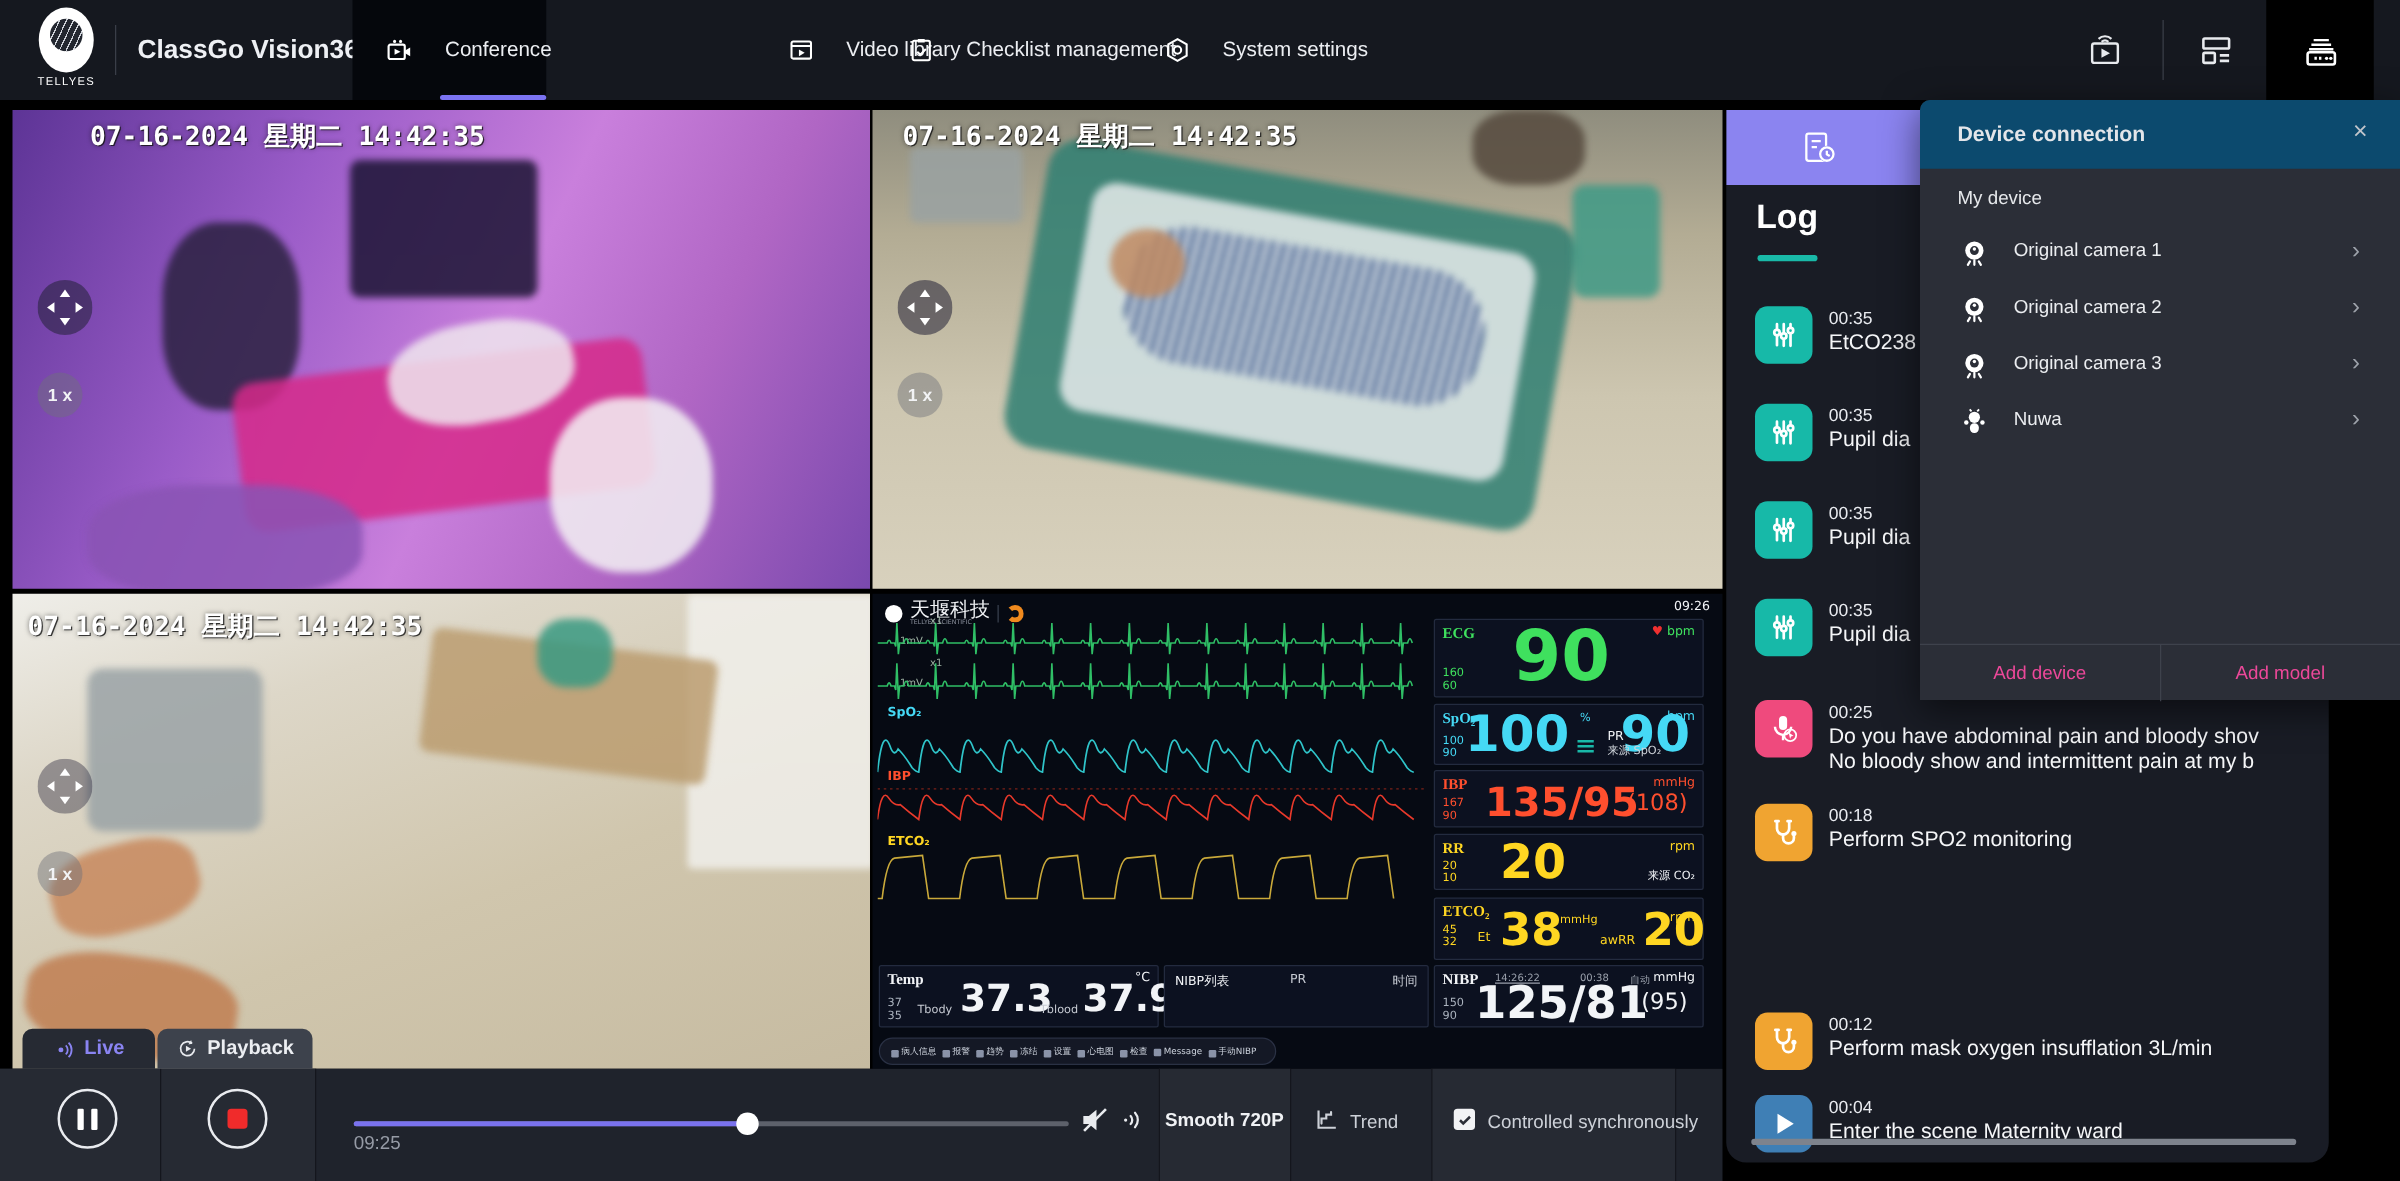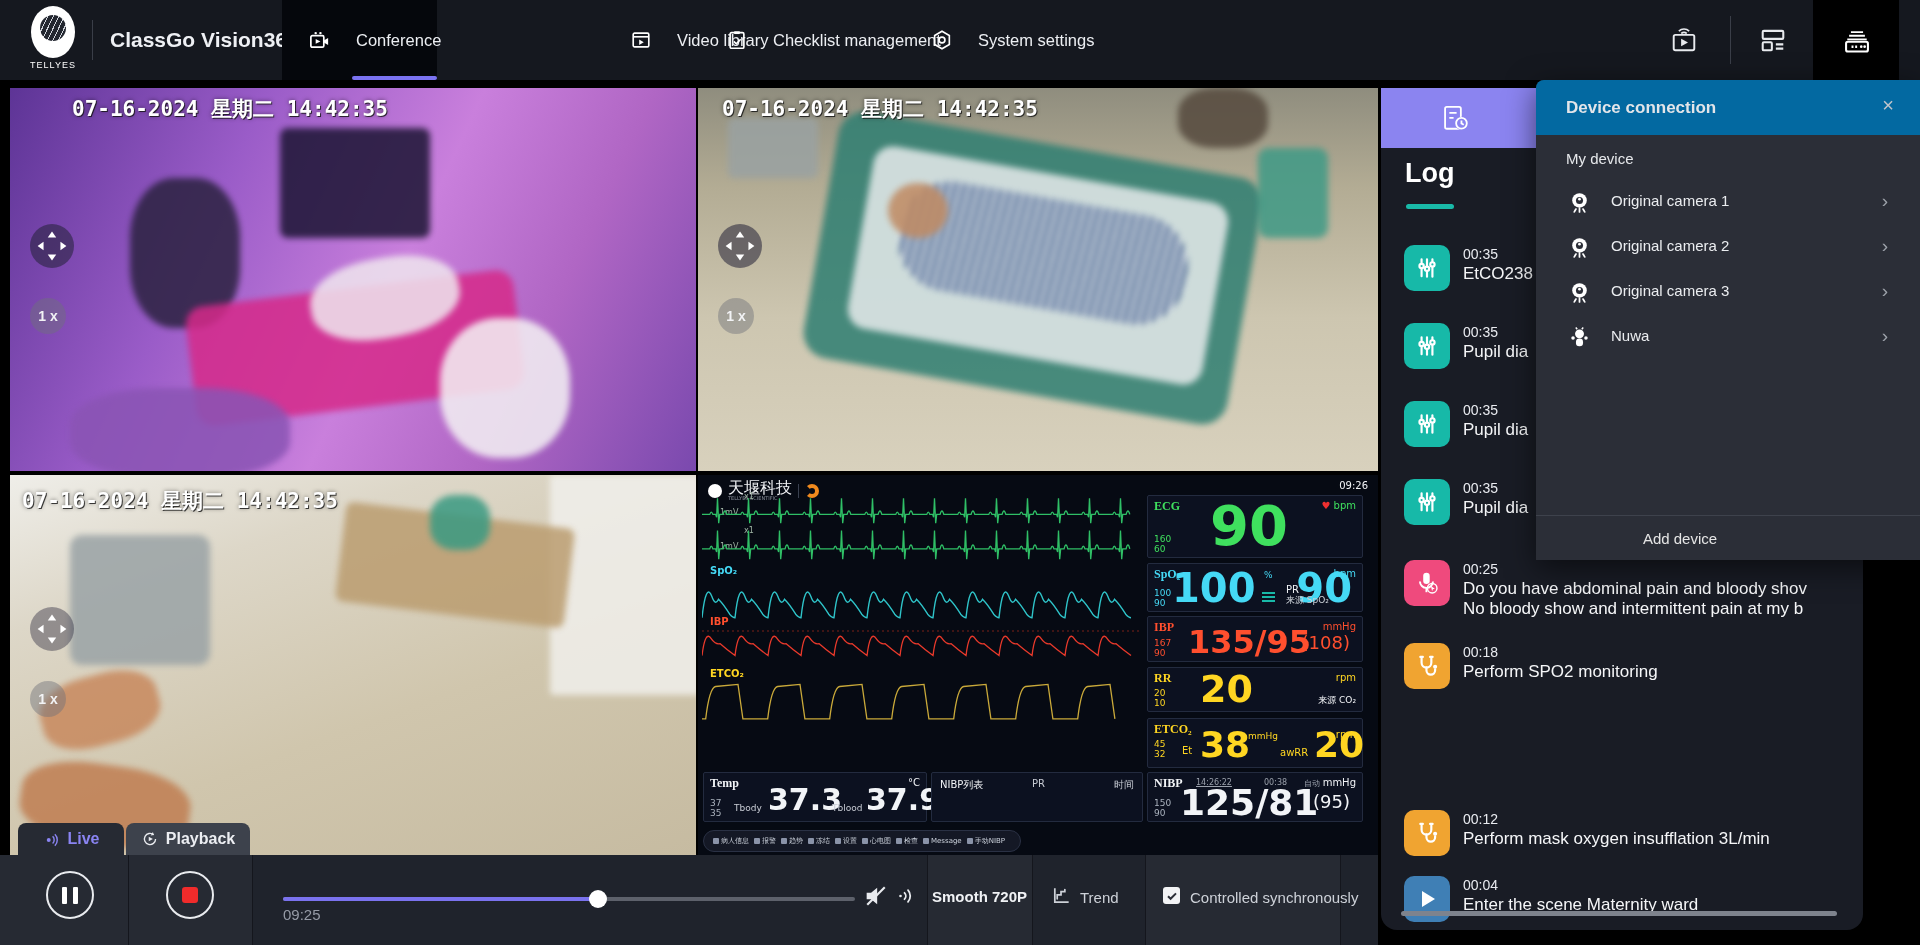--- a/index.html
+++ b/index.html
@@ -45,51 +45,51 @@
   .c-green{color:#3fe05e}.c-cyan{color:#45d9f5}.c-red{color:#ff4f2e}.c-yellow{color:#ffd622}.c-white{color:#f2f4f7}
   .mlab{position:absolute;left:6px;top:3px;font-size:12px;font-weight:bold;font-family:Liberation Serif, serif;}
   .munit{position:absolute;right:6px;top:4px;font-size:10px;}
   .mbig{position:absolute;font-weight:bold;line-height:1;}
   .mlims{position:absolute;left:6px;bottom:3px;font-size:9px;line-height:10px;}
   .msmall{position:absolute;font-size:9px;}
   .wavelab{position:absolute;left:12px;font-size:10px;font-weight:bold;}
   .mon-brand{position:absolute;left:10px;top:5px;display:flex;align-items:center;gap:6px;}
   .mon-toolbar{position:absolute;left:5px;top:355px;width:318px;height:22px;background:#141825;border:1px solid #2a3144;
       border-radius:12px;display:flex;align-items:center;gap:5px;padding:0 9px;box-sizing:border-box;}
-  .tb-item{display:flex;align-items:center;gap:2px;font-size:7px;color:#cdd3dd;white-space:nowrap;}
+  .tb-item{display:flex;align-items:flex-end;gap:2px;font-size:7px;color:#cdd3dd;white-space:nowrap;}
   .tb-sq{width:6px;height:6px;background:#8a93a8;border-radius:1px;flex:none;}
 
   
   .logp{position:absolute;left:1381px;top:88px;width:482px;height:842px;background:#191c25;
       border-radius:0 0 16px 16px;overflow:hidden;z-index:3;}
   .logp-head{position:absolute;left:0;top:0;width:482px;height:60px;background:#8b84f0;}
   .log-title{position:absolute;left:24px;top:70px;font-size:27px;font-weight:bold;color:#fff;}
   .log-bar{position:absolute;left:25px;top:116px;width:48px;height:5px;border-radius:3px;background:#19b9a8;}
   .lent{position:absolute;left:0;width:482px;height:66px;}
   .lent-ic{position:absolute;left:23px;top:0;width:46px;height:46px;border-radius:10px;display:flex;align-items:center;justify-content:center;}
   .lent-time{position:absolute;left:82px;top:1px;font-size:14px;color:#e9ebf0;white-space:nowrap;}
   .lent-txt{position:absolute;left:82px;top:19px;font-size:17px;color:#f5f6f8;white-space:nowrap;}
   .lent-txt2{position:absolute;left:82px;top:39px;font-size:17px;color:#f5f6f8;white-space:nowrap;}
   .log-scroll{position:absolute;left:20px;top:823px;width:436px;height:5px;border-radius:3px;background:#7e838d;}
   .ic-teal{background:#17b9a8}.ic-orange{background:#f0a431}.ic-pink{background:#ef4a7d}.ic-blue{background:#3f7fb5}
 
   
   .devp{position:absolute;left:1536px;top:80px;width:384px;height:480px;background:#2b2e37;
       border-radius:8px 0 0 0;box-shadow:0 8px 30px rgba(0,0,0,.55);z-index:9;}
-  .devp-head{position:absolute;left:0;top:0;width:384px;height:55px;background:#0369a1;border-radius:8px 0 0 0;
+  .devp-head{position:absolute;left:0;top:0;width:384px;height:55px;background:#0c4a6e;border-radius:8px 0 0 0;
       display:flex;align-items:center;text-align:center;}
   .devp-title{margin-left:30px;font-size:17px;font-weight:bold;color:#e3e5e9;}
   .devp-close{position:absolute;right:26px;top:14px;font-size:20px;color:#c2c5cb;cursor:pointer;}
   .devp-sec{position:absolute;left:30px;top:70px;font-size:15px;color:#e6e8eb;}
   .devitem{position:absolute;left:0;width:384px;height:45px;cursor:pointer;}
   .devitem .lbl{position:absolute;left:75px;top:12px;font-size:15px;color:#ebedf0;}
   .devitem .chev{position:absolute;right:32px;top:10px;font-size:19px;color:#9da2aa;}
   .devitem .dic{position:absolute;left:31px;top:10px;width:25px;height:25px;}
   .devp-foot{position:absolute;left:0;top:435px;width:384px;height:45px;border-top:1px solid #3e424c;display:flex;}
-  .devp-btn{width:192px;display:flex;align-items:center;justify-content:center;font-size:15px;color:#e5e5e5;cursor:pointer;padding-left:48px;}
+  .devp-btn{width:192px;display:flex;align-items:center;justify-content:center;font-size:15px;color:#ec4899;cursor:pointer;}
   .devp-btn + .devp-btn{border-left:1px solid #3e424c;}
 
   
   .bbar{position:absolute;left:0;top:855px;width:1378px;height:90px;background:#1f232c;}
   .bsec-light{position:absolute;top:0;height:90px;background:#262a33;}
   .bdiv{position:absolute;top:0;width:1px;height:90px;background:#14161d;}
   .tabchip{position:absolute;top:823px;height:32px;border-radius:8px 8px 0 0;display:flex;align-items:center;
       justify-content:center;gap:7px;font-size:16px;cursor:pointer;z-index:2;}
   .tab-live{left:18px;width:106px;background:#262a33;color:#8a84f2;font-weight:bold;}
   .tab-playback{left:126px;width:124px;background:#3d424c;color:#eceef2;font-weight:bold;}
@@ -594,20 +594,21 @@
             <rect x="8.6" y="13" width="6.8" height="7.5" rx="3.2"></rect>
             <path d="M9.8 4L8.4 2.4M14.2 4l1.4-1.6" stroke="#fff" stroke-width="1.4"></path>
           </svg>
       </span>
       <span class="lbl">Nuwa</span>
       <span class="chev">›</span>
     </div>
 
     <div class="devp-foot">
       <div class="devp-btn">Add device</div>
+      <div class="devp-btn">Add model</div>
     </div>
   </div>
 
   <div class="tabchip tab-live">
     <svg width="18" height="18" viewBox="0 0 20 20" fill="none" stroke="#8a84f2" stroke-width="1.6">
       <circle cx="7.5" cy="11" r="2.2" fill="#8a84f2" stroke="none"></circle>
       <path d="M11.8 7a5.5 5.5 0 010 8M14.3 4.6a9 9 0 010 12.8"></path>
     </svg>
     <span>Live</span>
   </div>

